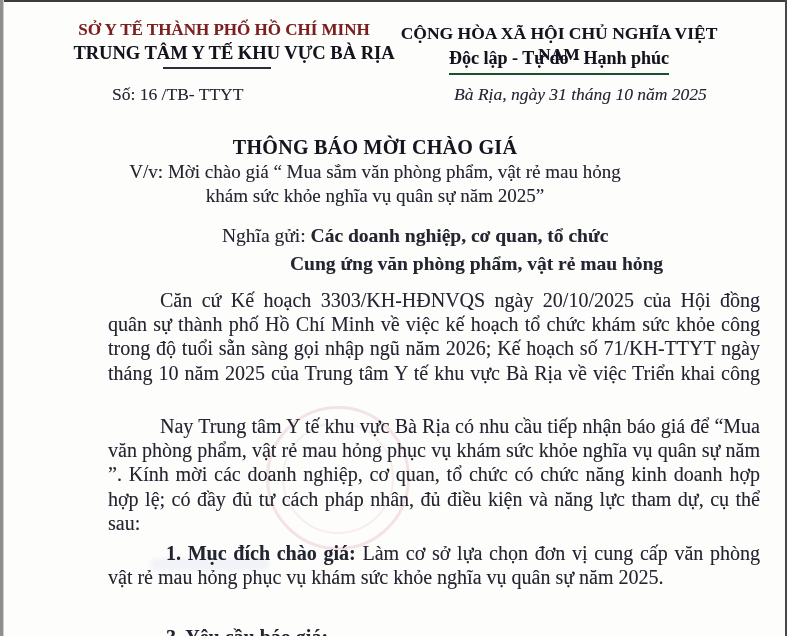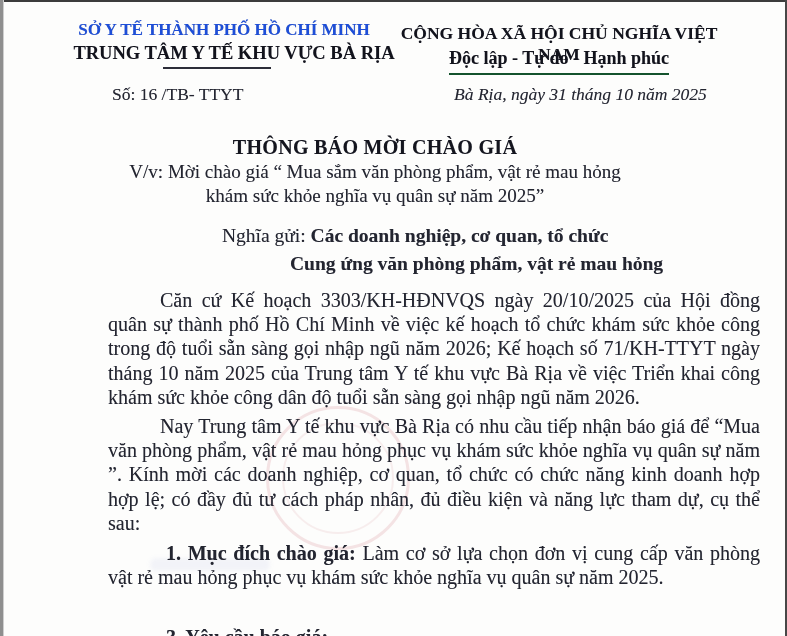--- a/index.html
+++ b/index.html
@@ -11,21 +11,21 @@
     position:relative;width:787px;height:636px;overflow:hidden;
     background:#fdfdfc;color:#232530;
     text-shadow:0.2px 0.2px 0.4px rgba(40,40,60,0.30);
   }
   
   .edge-top{position:absolute;left:0;top:0;width:787px;height:2px;background:#3c3c3c;}
   .edge-left{position:absolute;left:0;top:0;width:3px;height:636px;background:#8f8f8f;border-right:1px solid #cfcfcf;}
   .edge-right{position:absolute;right:0;top:0;width:2px;height:636px;background:#474747;}
 
   
-  .hl1{position:absolute;left:70px;top:20px;width:308px;text-align:center;font-weight:bold;font-size:17px;color:#1d4ed8;}
+  .hl1{position:absolute;left:70px;top:20px;width:308px;text-align:center;font-weight:bold;font-size:17px;color:#7f1d1d;}
   .hl2{position:absolute;left:68px;top:43px;width:332px;text-align:center;font-weight:bold;font-size:18.5px;color:#12131c;}
   .hl2-rule{position:absolute;left:163px;top:67px;width:108px;height:2px;background:#2c2d38;}
   .doc-num{position:absolute;left:112px;top:84px;font-size:17.5px;}
   .hr1{position:absolute;left:384px;top:23px;width:350px;text-align:center;font-weight:bold;font-size:17.5px;color:#12131c;}
   .hr2{position:absolute;left:384px;top:48px;width:350px;text-align:center;font-weight:bold;font-size:18px;color:#12131c;}
   .hr2 span{border-bottom:2px solid #14532d;padding-bottom:5px;}
   .date-line{position:absolute;left:428px;top:84px;width:305px;text-align:center;font-style:italic;font-size:17.5px;}
 
   
   .center-block{position:absolute;left:40px;width:670px;text-align:center;}
@@ -88,21 +88,20 @@
   <div class="stamp">
     <div class="stamp-inner"></div>
   </div>
   <div class="smudge"></div>
 
   <div class="para p1">
     <div class="jline ind">Căn cứ Kế hoạch 3303/KH-HĐNVQS ngày 20/10/2025 của Hội đồng Nghĩa vụ</div>
     <div class="jline">quân sự thành phố Hồ Chí Minh về việc kế hoạch tổ chức khám sức khỏe công dân</div>
     <div class="jline">trong độ tuổi sẵn sàng gọi nhập ngũ năm 2026; Kế hoạch số 71/KH-TTYT ngày 30</div>
     <div class="jline">tháng 10 năm 2025 của Trung tâm Y tế khu vực Bà Rịa về việc Triển khai công tác</div>
-    <div class="lline">khám sức khỏe công dân độ tuổi sẵn sàng gọi nhập ngũ năm 2026.</div>
   </div>
 
   <div class="para p2">
     <div class="jline ind">Nay Trung tâm Y tế khu vực Bà Rịa có nhu cầu tiếp nhận báo giá để “Mua sắm</div>
     <div class="jline">văn phòng phẩm, vật rẻ mau hỏng phục vụ khám sức khỏe nghĩa vụ quân sự năm 2025</div>
     <div class="jline">”. Kính mời các doanh nghiệp, cơ quan, tổ chức có chức năng kinh doanh hợp pháp</div>
     <div class="jline">hợp lệ; có đầy đủ tư cách pháp nhân, đủ điều kiện và năng lực tham dự, cụ thể như</div>
     <div class="lline">sau:</div>
   </div>
 

